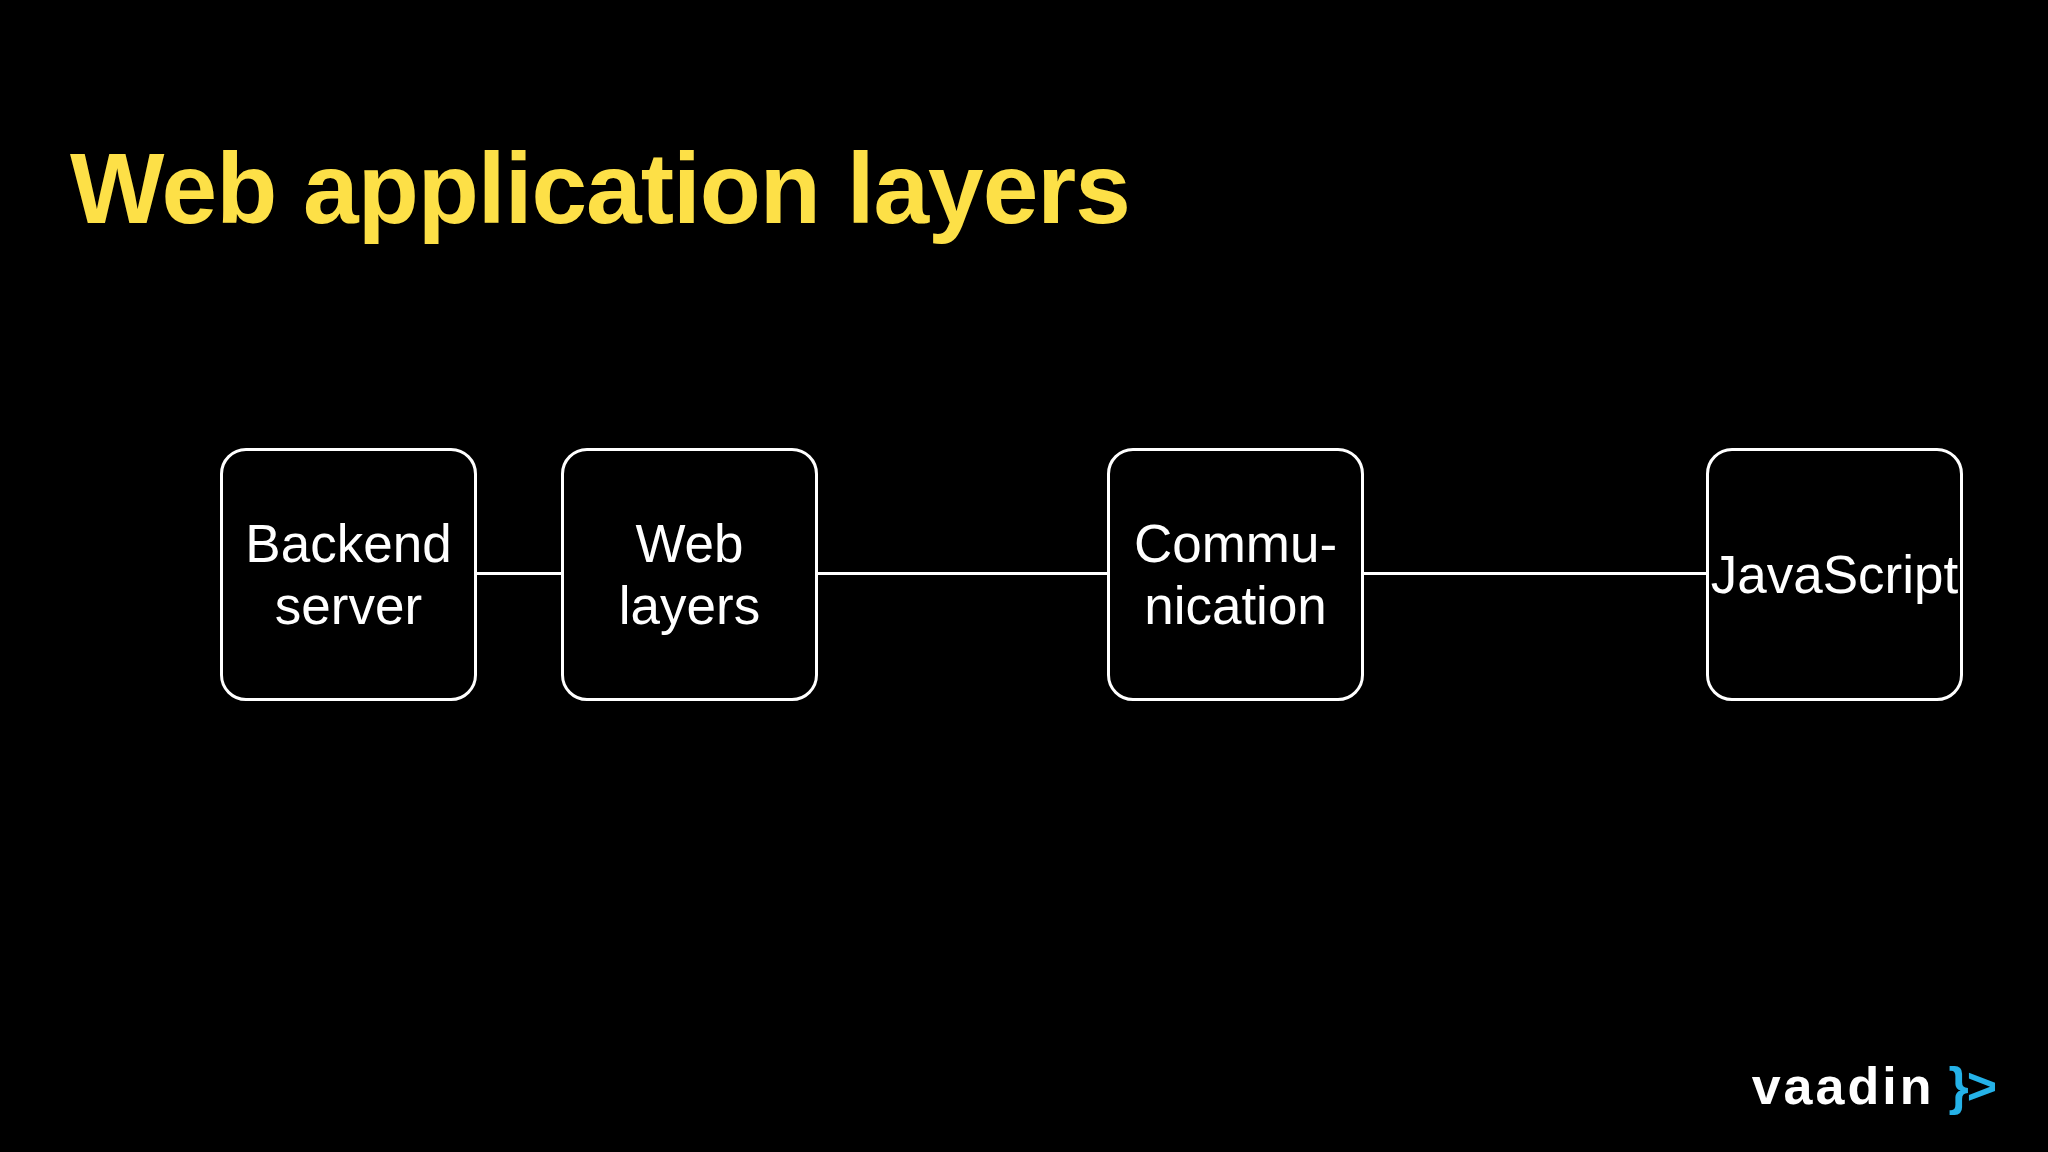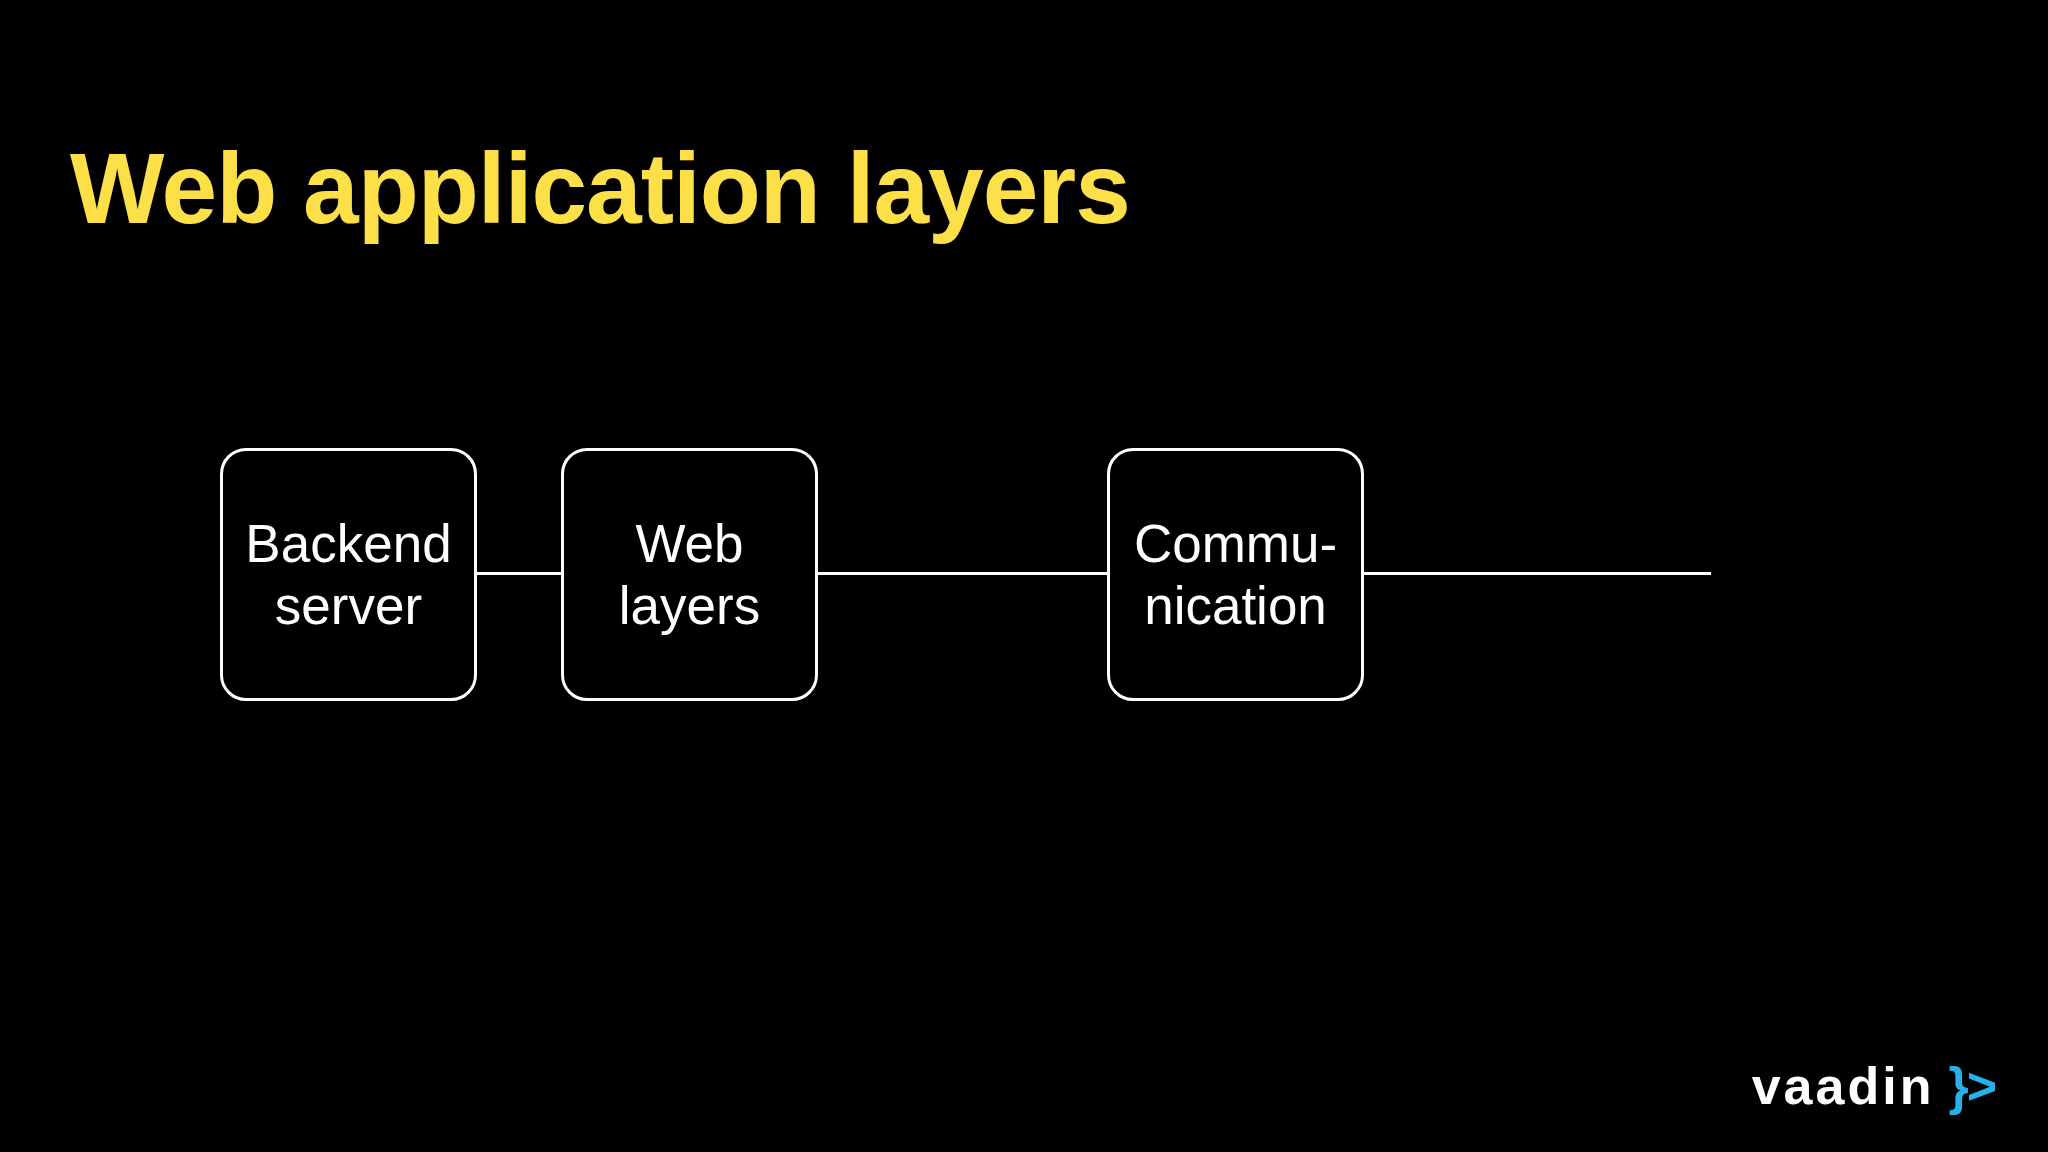--- a/index.html
+++ b/index.html
@@ -111,19 +111,22 @@
   <div class="node n2">
     <span class="label">Web
 layers</span>
   </div>
 
   <div class="node n3">
     <span class="label">Commu-
 nication</span>
   </div>
 
+  <div class="node n4">
+    <span class="label">JavaScript</span>
+  </div>
 
   <div class="logo">
     <span class="logo-word">vaadin</span>
     <span class="logo-mark" style="color: rgb(37, 178, 232);">}&gt;</span>
   </div>
 
 </div>
 
 </body></html>

